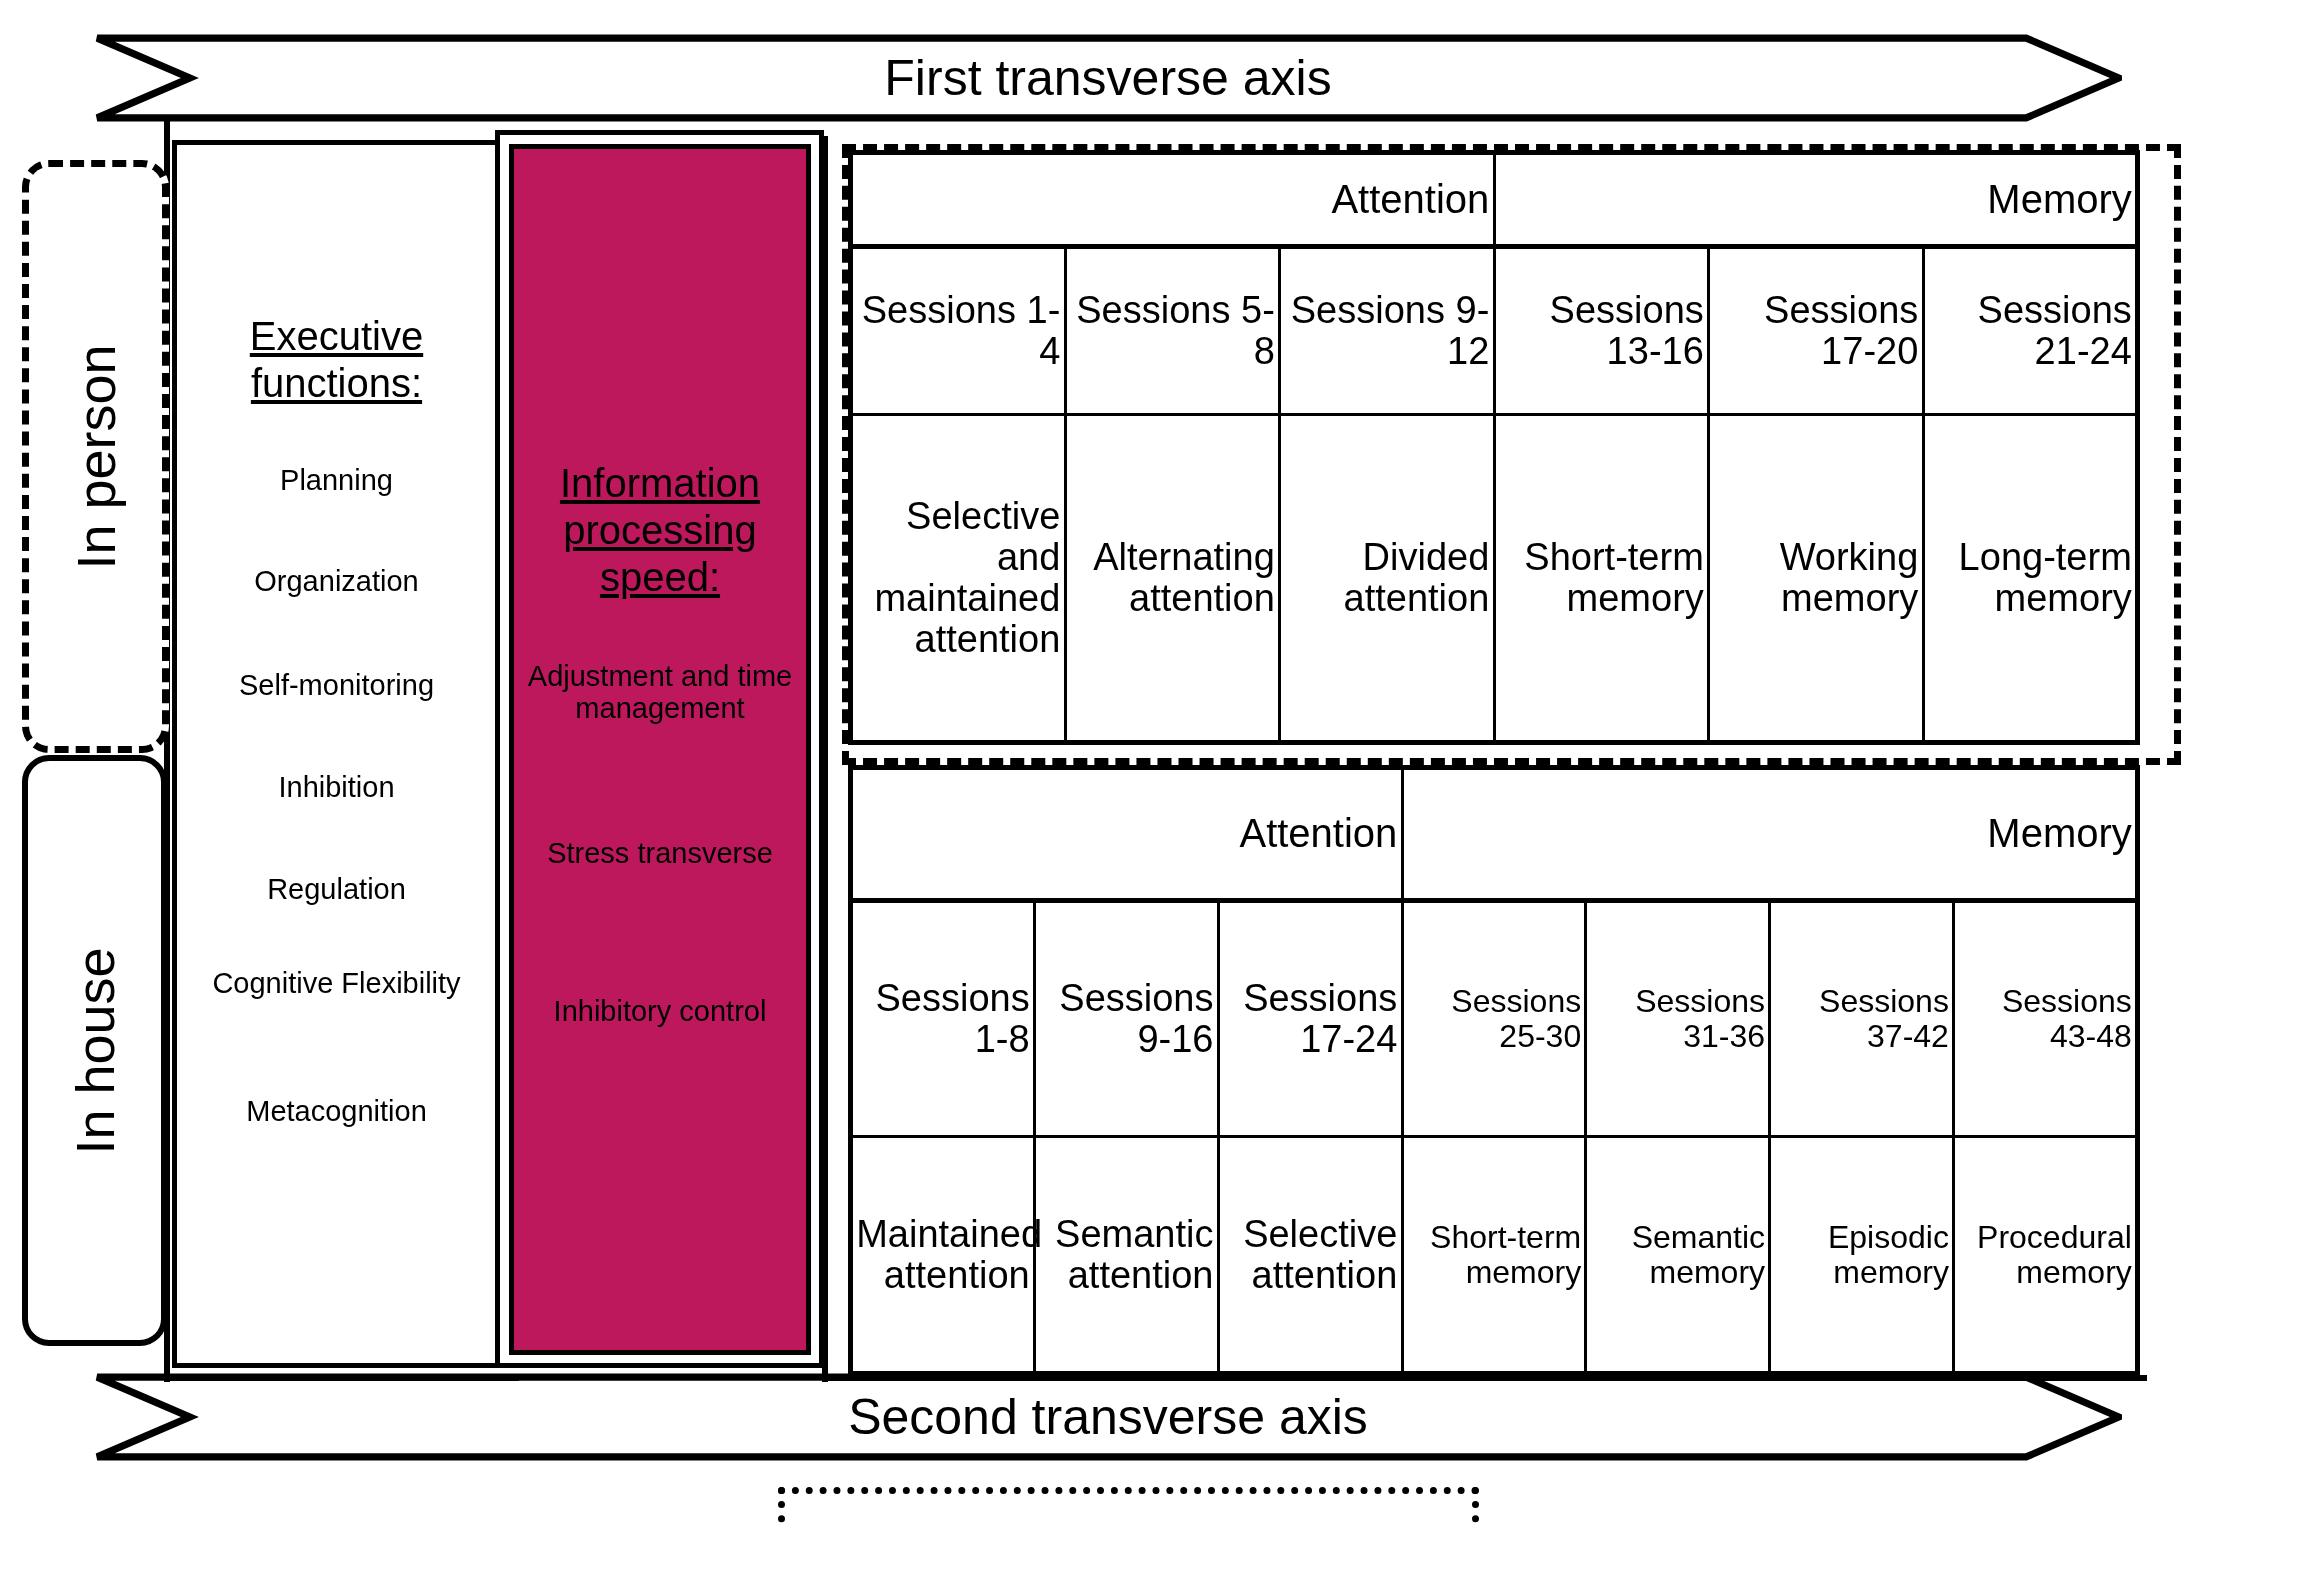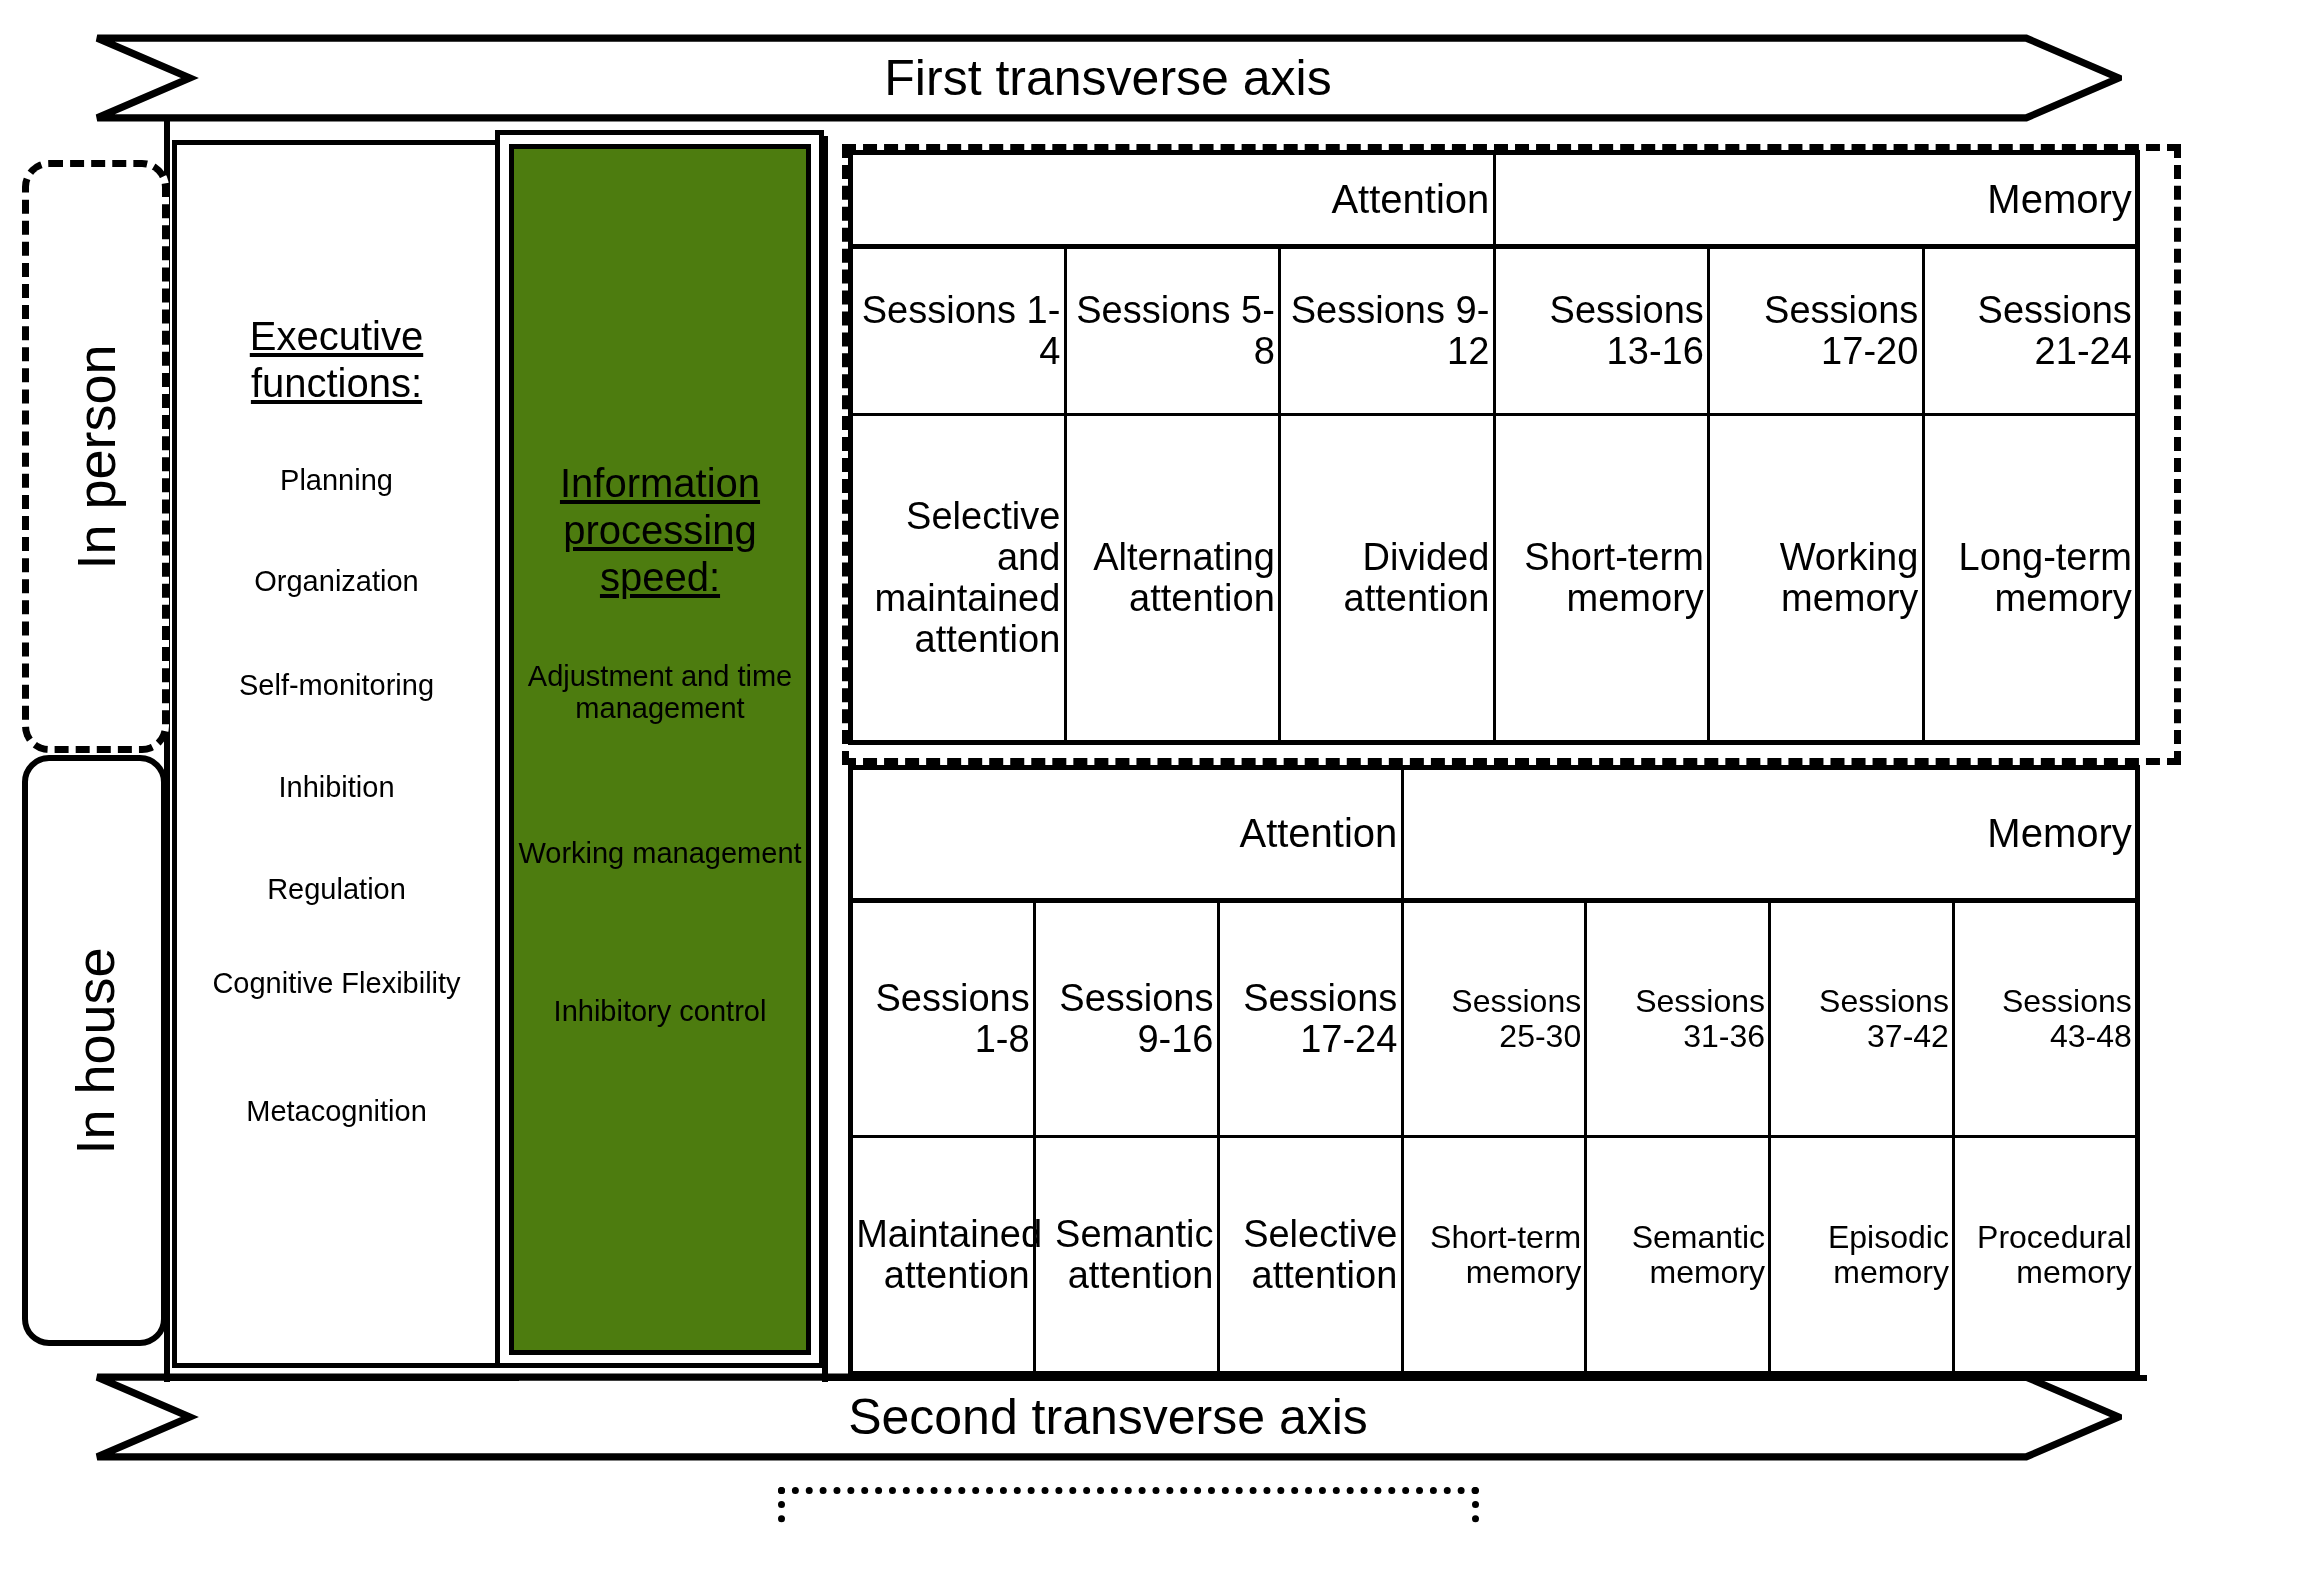--- a/index.html
+++ b/index.html
@@ -23,21 +23,21 @@
     border:6.4px solid #000;border-radius:27px;background:#fff;
   }
   .sidebox.dashed{border-style:dashed;border-width:7.2px;}
   .sidebox .vlabel{
     transform:rotate(-90deg);
     white-space:nowrap;font-size:54px;
   }
 
   
   .col-outer{position:absolute;border:5.6px solid #000;background:#fff;}
-  .col-inner{position:absolute;border:5.6px solid #000;background:#4d7c0f;}
+  .col-inner{position:absolute;border:5.6px solid #000;background:#be185d;}
   .col-title{font-size:40px;line-height:1.18;text-align:center;}
   .col-title u{text-decoration:underline;text-underline-offset:3.2px;}
   .col-item{font-size:29px;line-height:1.12;text-align:center;}
 
   
   .tbl{position:absolute;background:#fff;}
   .tbl table{border-collapse:collapse;width:100%;height:100%;table-layout:fixed;}
   .tbl td{
     border:3.2px solid #000;
     text-align:right;vertical-align:middle;
@@ -108,21 +108,21 @@
     <div class="col-item" style="position:absolute;left:0;top:822px;width:100%;">Cognitive Flexibility</div>
     <div class="col-item" style="position:absolute;left:0;top:950px;width:100%;">Metacognition</div>
   </div>
 
   <div class="col-outer" style="left:495px;top:114px;width:319px;height:1228px;"></div>
   <div class="col-inner" style="left:509px;top:128px;width:292px;height:1201px;">
     <div class="col-title" style="position:absolute;left:0;top:311px;width:100%;">
       <u>Information processing speed:</u>
     </div>
     <div class="col-item" style="position:absolute;left:0;top:511px;width:100%;">Adjustment and time management</div>
-    <div class="col-item" style="position:absolute;left:0;top:688px;width:100%;">Working management</div>
+    <div class="col-item" style="position:absolute;left:0;top:688px;width:100%;">Stress transverse</div>
     <div class="col-item" style="position:absolute;left:0;top:846px;width:100%;">Inhibitory control</div>
   </div>
 
   <div style="position:absolute;left:822px;top:120px;width:6.4px;height:1246px;background:#000;"></div>
   <div style="position:absolute;left:822px;top:1359px;width:1325px;height:6.4px;background:#000;"></div>
 
   <div class="tbl" style="left:848px;top:134px;width:1292px;height:595px;">
     <table>
       <tbody>
           <tr>

